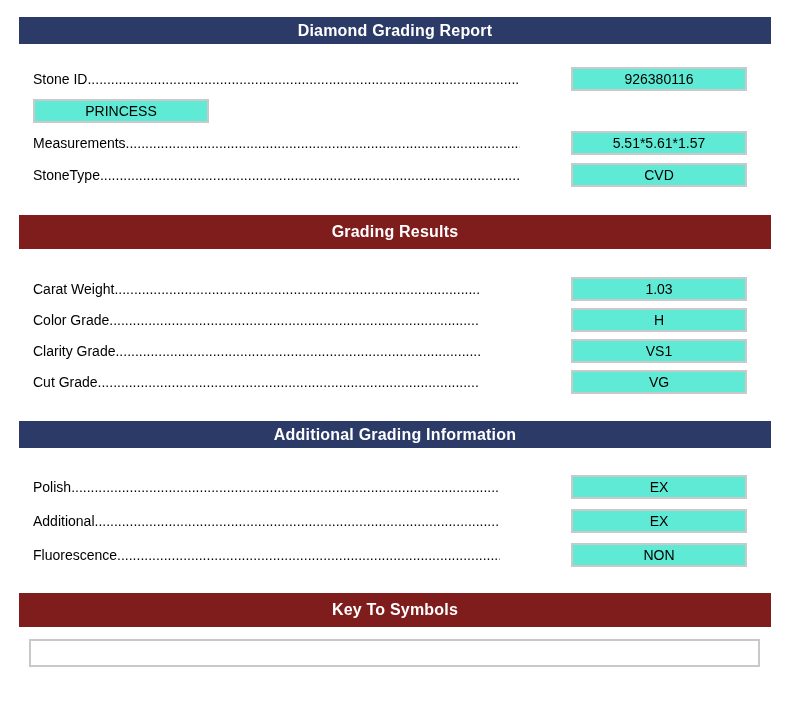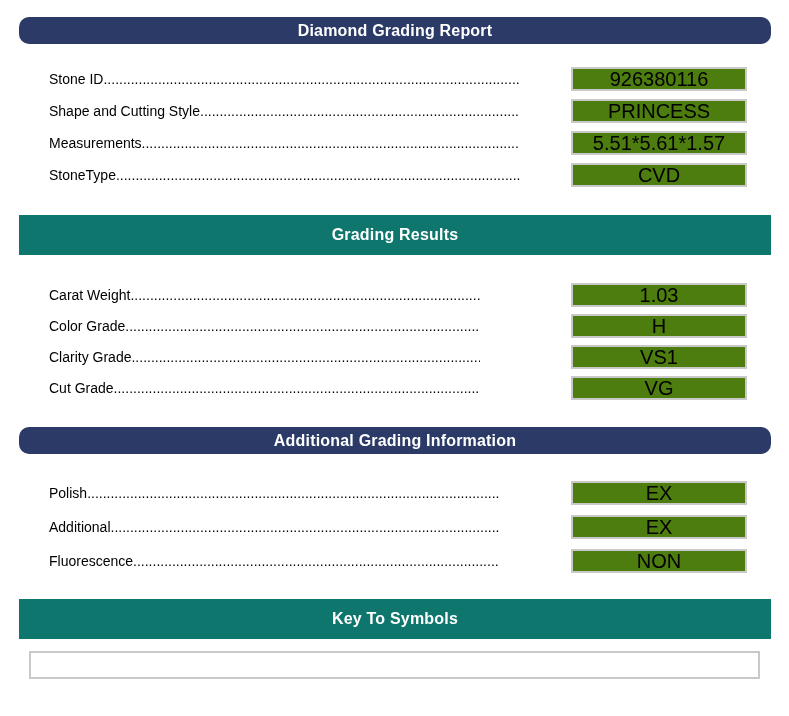--- a/index.html
+++ b/index.html
@@ -18,30 +18,30 @@
   }
   .section-bar {
     margin-left: 19px;
     width: 752px;
     height: 27px;
     display: flex;
     align-items: center;
     justify-content: center;
     box-sizing: border-box;
   }
-  .bar-navy { background: #2b3a67; border-radius: 10px; }
-  .bar-gray { background: #0f766e; height: 40px; }
+  .bar-navy { background: #2b3a67; }
+  .bar-gray { background: #7f1d1d; height: 34px; }
   .section-bar .bar-title {
     color: #ffffff;
     font-size: 16px;
     font-weight: bold;
     letter-spacing: 0.2px;
   }
   .rows {
-    padding-left: 49px;
+    padding-left: 33px;
     padding-right: 42px;
   }
   .row {
     display: flex;
     align-items: center;
     height: 24px;
     margin-bottom: 8px;
   }
   .row .label-wrap {
     flex: 1;
@@ -65,25 +65,25 @@
   }
   .row .leader::after {
     content: "....................................................................................................................................................................";
   }
   .value-box {
     flex: 0 0 auto;
     width: 176px;
     height: 24px;
     box-sizing: border-box;
     border: 2px solid #c9c9c9;
-    background: #4d7c0f;
+    background: #5eead4;
     display: flex;
     align-items: center;
     justify-content: center;
-    font-size: 20px;
+    font-size: 14px;
     color: #000000;
     text-align: center;
   }
   
   .bar-top-main   { margin-top: 17px; }
   .rows-sec1      { margin-top: 23px; }
   .bar-grading    { margin-top: 28px; }
   .rows-sec2      { margin-top: 28px; }
   .rows-sec2 .row { margin-bottom: 7px; gap: 40px; }
   .bar-additional { margin-top: 27px; justify-content: center; }
@@ -111,24 +111,20 @@
   </div>
   <div class="rows rows-sec1">
     <div class="row">
       <span class="label-wrap">
           <span class="label">Stone ID</span>
           <span class="leader"></span>
         </span>
       <span class="value-box">926380116</span>
     </div>
     <div class="row">
-      <span class="label-wrap">
-          <span class="label">Shape and Cutting Style</span>
-          <span class="leader"></span>
-        </span>
       <span class="value-box">PRINCESS</span>
     </div>
     <div class="row">
       <span class="label-wrap">
           <span class="label">Measurements</span>
           <span class="leader"></span>
         </span>
       <span class="value-box">5.51*5.61*1.57</span>
     </div>
     <div class="row">

